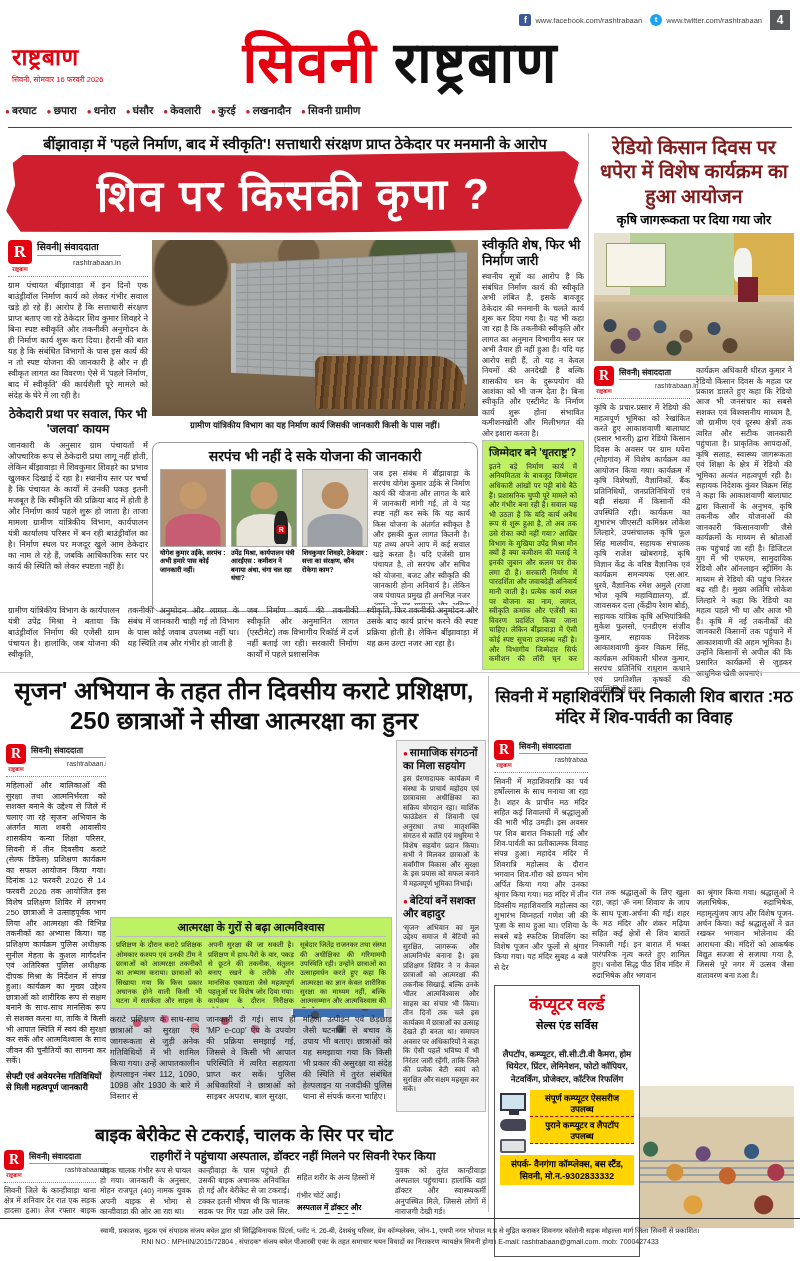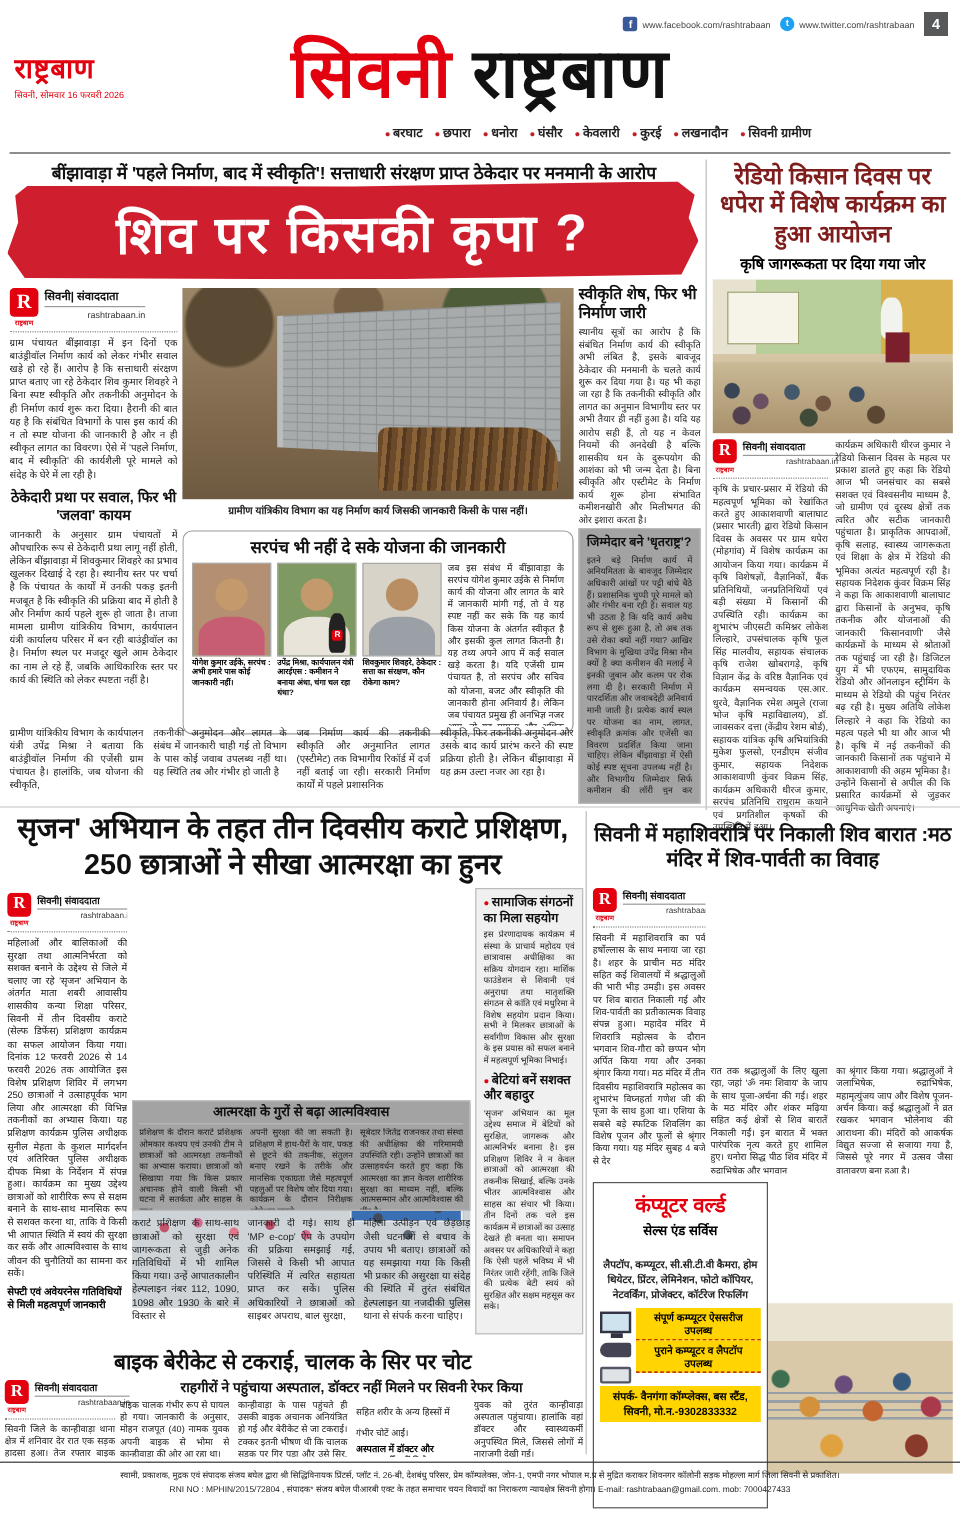--- a/index.html
+++ b/index.html
@@ -17,21 +17,21 @@
   .tw-ic { width:12px; height:12px; background:#1da1f2; color:#fff; font-weight:bold; font-size:8px; text-align:center; line-height:12px; border-radius:6px; }
   .pgnum { width:20px; height:20px; background:#57585a; color:#fff; font-size:12px; font-weight:bold; text-align:center; line-height:20px; }
 
   
   .small-logo { left:12px; top:40px; }
   .small-logo .t { color:#e3000f; font-weight:bold; font-size:23px; letter-spacing:0.5px; }
   .small-logo .d { color:#e3000f; font-size:7.5px; margin-top:2px; }
   .masthead { left:0; top:28px; width:800px; text-align:center; font-size:57px; font-weight:bold; letter-spacing:1px; line-height:1.2; }
   .masthead .red { color:#e3000f; }
   .masthead .blk { color:#111; }
-  .localities { left:0; top:103px; width:681px; text-align:right; font-size:10.5px; font-weight:bold; color:#222; }
+  .localities { left:0; top:103px; width:681px; text-align:left; font-size:10.5px; font-weight:bold; color:#222; }
   .localities span { margin:0 5px; }
   .localities span::before { content:"● "; color:#c02026; font-size:8px; }
   .head-rule { left:8px; top:127px; width:784px; border-top:1.5px solid #444; }
 
   
   .kicker { left:8px; top:133px; width:574px; text-align:center; font-size:14.5px; font-weight:bold; color:#111; }
   .banner { left:6px; top:153px; width:576px; height:80px; background:#cf1f2e; transform:rotate(-0.4deg);
             clip-path:polygon(1.2% 10%,3% 0%,50% 3%,97% 0%,99.5% 14%,98.6% 38%,100% 62%,97.5% 97%,55% 100%,2.5% 96%,0% 70%,1.6% 38%);
             display:flex; align-items:center; justify-content:center; }
   .banner .t { color:#fff; font-weight:bold; font-size:43px; letter-spacing:2px; }
@@ -61,21 +61,21 @@
       repeating-linear-gradient(95deg,#6b4a2a 0 5px,#8a6237 5px 9px,#54381f 9px 12px); border-radius:8px 30px 4px 4px; }
   .caption { font-size:8.5px; font-weight:bold; color:#222; text-align:center; }
 
   .portrait { position:relative; overflow:hidden; border:1px solid #aaa; }
   .portrait .head { position:absolute; left:50%; top:16%; width:42%; height:36%; transform:translateX(-50%); background:#c49a6c; border-radius:50%; }
   .portrait .torso { position:absolute; left:50%; bottom:-4%; width:86%; height:46%; transform:translateX(-50%); border-radius:45% 45% 0 0; }
   .mic { position:absolute; right:12%; bottom:2%; width:22%; height:44%; background:#222; border-radius:40% 40% 20% 20%; }
   .mic::after { content:"R"; position:absolute; left:50%; top:42%; transform:translateX(-50%); width:9px; height:9px; background:#e3000f; color:#fff; font-size:7px; font-weight:bold; text-align:center; line-height:9px; border-radius:2px; }
 
   .box-round { border:1px solid #999; border-radius:8px; padding:5px 7px; overflow:hidden; }
-  .gray-box { background:#a3a3a3; border:1px solid #bbb; padding:5px 6px; overflow:hidden; }
+  .gray-box { background:#bef264; border:1px solid #bbb; padding:5px 6px; overflow:hidden; }
 
   .sec-head { font-weight:bold; color:#111; line-height:1.2; }
 
   .radio-photo { background:linear-gradient(180deg,#e8ddc8 0%,#d8c9a8 45%,#b9a27e 100%); }
   .radio-photo .backdrop { position:absolute; left:0; top:0; width:100%; height:48%; background:linear-gradient(90deg,#e7e2cf 0 18%,#b8cf9a 18% 70%,#d8b04e 70%); }
   .radio-photo .board { position:absolute; left:6%; top:8%; width:30%; height:34%; background:#f6f4e8; border:1px solid #9aa06a; }
   .radio-photo .podium { position:absolute; right:18%; top:34%; width:10%; height:50%; background:#7a1f2b; }
   .radio-photo .speaker { position:absolute; right:21%; top:12%; width:9%; height:26%; background:#f2f2ee; border-radius:40% 40% 20% 20%; }
   .radio-photo .crowd { position:absolute; left:0; bottom:0; width:100%; height:46%; background:
       radial-gradient(circle at 8% 40%, #394455 0 6px, transparent 7px), radial-gradient(circle at 20% 55%, #6b4f62 0 6px, transparent 7px),

